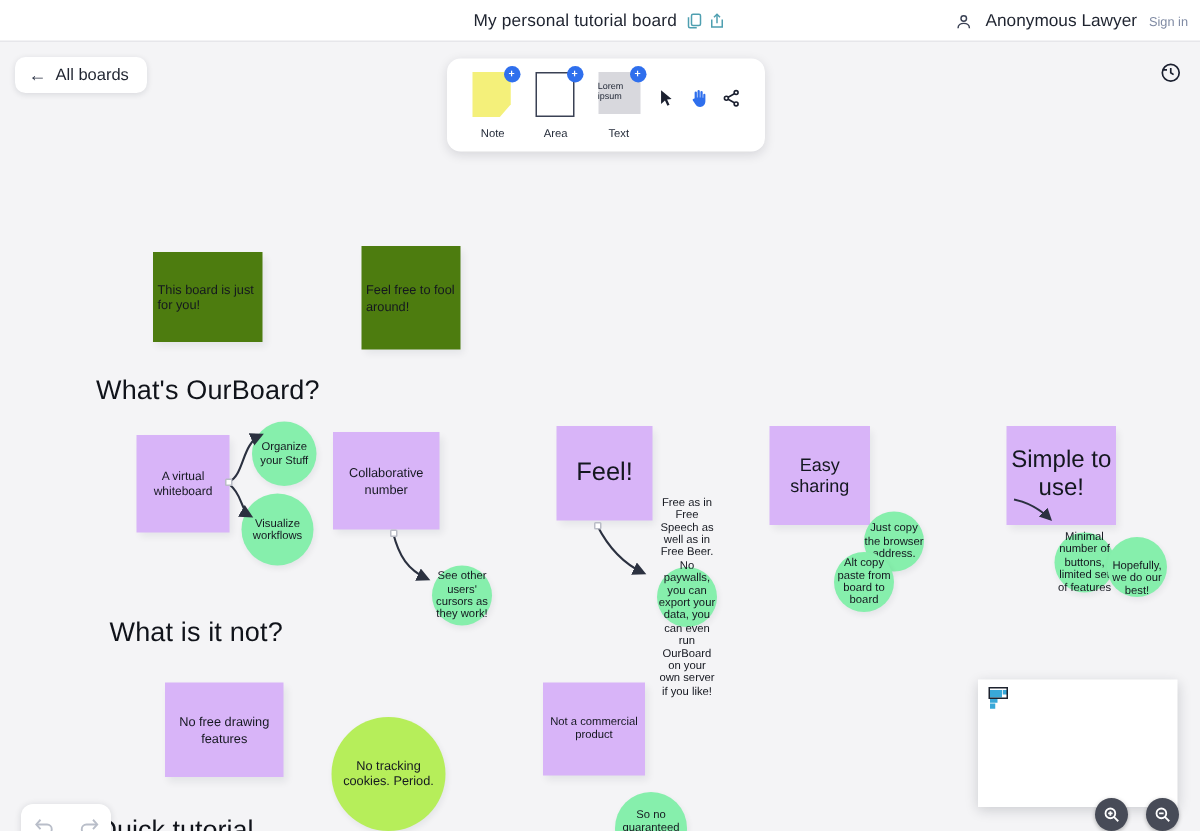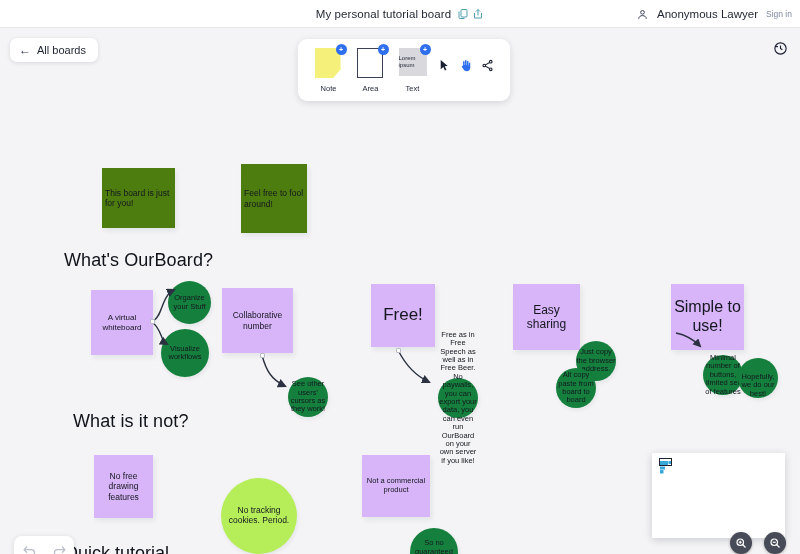--- a/index.html
+++ b/index.html
@@ -82,21 +82,21 @@
   .sticky.pink { background: #4d7c0f; margin-left: 16px; }
   .sticky.purple { background: #d8b4f8; }
   .sticky .txt { width: 100%; }
 
   .circle {
     position: absolute; border-radius: 50%;
     display: flex; align-items: center; justify-content: center;
     text-align: center; color: #14171f; line-height: 1.12;
     box-shadow: 1px 2px 4px rgba(20,25,40,.07);
   }
-  .circle.pink { background: #15803d; }
+  .circle.pink { background: #86efac; }
   .circle.green { background: #b6ee5a; }
   .circle .txt { width: 118%; }
 
   svg.arrows { position: absolute; left: 0; top: 0; width: 800px; height: 526px; pointer-events: none; z-index: 12; }
   .anchor { position: absolute; width: 5px; height: 5px; background: #fff; border: 1px solid #b9bcc6; border-radius: 1px; z-index: 14; }
 
   
   .minimap {
     position: absolute; right: 15px; bottom: 16px; width: 133px; height: 85px;
     background: #fff; box-shadow: 0 2px 8px rgba(20,25,40,.18); z-index: 35;
@@ -242,29 +242,29 @@
         <div class="sticky pink" style="left: 225px; top: 136px; width: 66px; height: 69px;">
           <div class="txt" style="font-size: 8.5px; text-align: left;">Feel free to fool around!</div>
         </div>
         <div class="sticky purple" style="left: 91px; top: 262px; width: 62px; height: 65px;">
           <div class="txt" style="font-size: 8px; text-align: center;">A virtual whiteboard</div>
         </div>
         <div class="sticky purple" style="left: 222px; top: 260px; width: 71px; height: 65px;">
           <div class="txt" style="font-size: 8.5px; text-align: center;">Collaborative number</div>
         </div>
         <div class="sticky purple" style="left: 371px; top: 256px; width: 64px; height: 63px;">
-          <div class="txt" style="font-size: 17px; text-align: center;">Free!</div>
+          <div class="txt" style="font-size: 17px; text-align: center;">Feel!</div>
         </div>
         <div class="sticky purple" style="left: 513px; top: 256px; width: 67px; height: 66px;">
           <div class="txt" style="font-size: 12px; text-align: center;">Easy sharing</div>
         </div>
         <div class="sticky purple" style="left: 671px; top: 256px; width: 73px; height: 66px;">
           <div class="txt" style="font-size: 16px; text-align: center;">Simple to use!</div>
         </div>
-        <div class="sticky purple" style="left: 94px; top: 427px; width: 59px; height: 63px;">
+        <div class="sticky purple" style="left: 110px; top: 427px; width: 79px; height: 63px;">
           <div class="txt" style="font-size: 8.5px; text-align: center;">No free drawing features</div>
         </div>
         <div class="sticky purple" style="left: 362px; top: 427px; width: 68px; height: 62px;">
           <div class="txt" style="font-size: 7.5px; text-align: center;">Not a commercial product</div>
         </div>
       </div>
 
     <div id="circles">
         <div class="circle pink" style="left: 168px; top: 253px; width: 43px; height: 43px;">
           <div class="txt" style="font-size: 7.5px;">Organize your Stuff</div>

